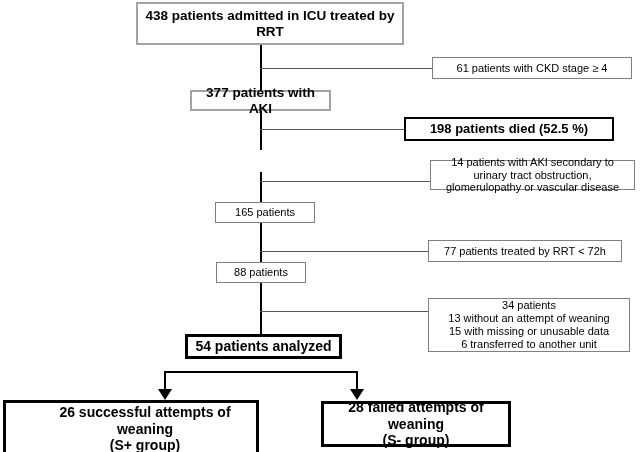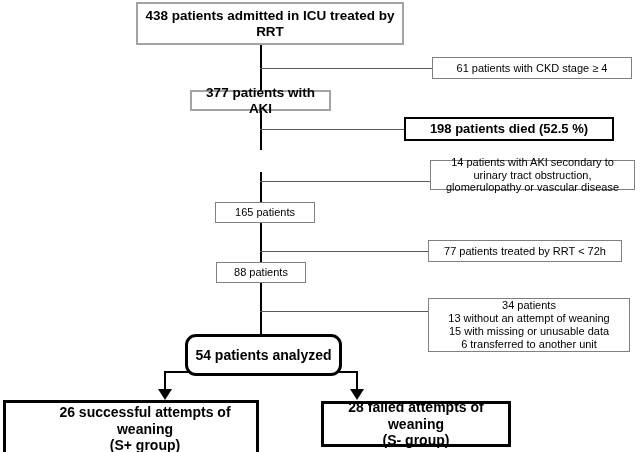--- a/index.html
+++ b/index.html
@@ -157,21 +157,21 @@
     <span class="txt">88 patients</span>
   </div>
 
   <div class="box side" style="left:428px; top:298px; width:202px; height:54px;">
     <span class="txt">34 patients
 13 without an attempt of weaning
 15 with missing or unusable data
 6 transferred to another unit</span>
   </div>
 
-  <div class="box main-heavy" style="left:185px; top:334px; width:157px; height:42px;border-radius:11px;">
+  <div class="box main-heavy" style="left:185px; top:334px; width:157px; height:25px;">
     <span class="txt">54 patients analyzed</span>
   </div>
 
   <div class="box main-heavy" style="left:3px; top:400px; width:256px; height:58px;padding-left:28px;">
     <span class="txt">26 successful attempts of weaning
 (S+ group)</span>
   </div>
 
   <div class="box main-heavy" style="left:321px; top:401px; width:190px; height:46px;">
     <span class="txt">28 failed attempts of weaning

